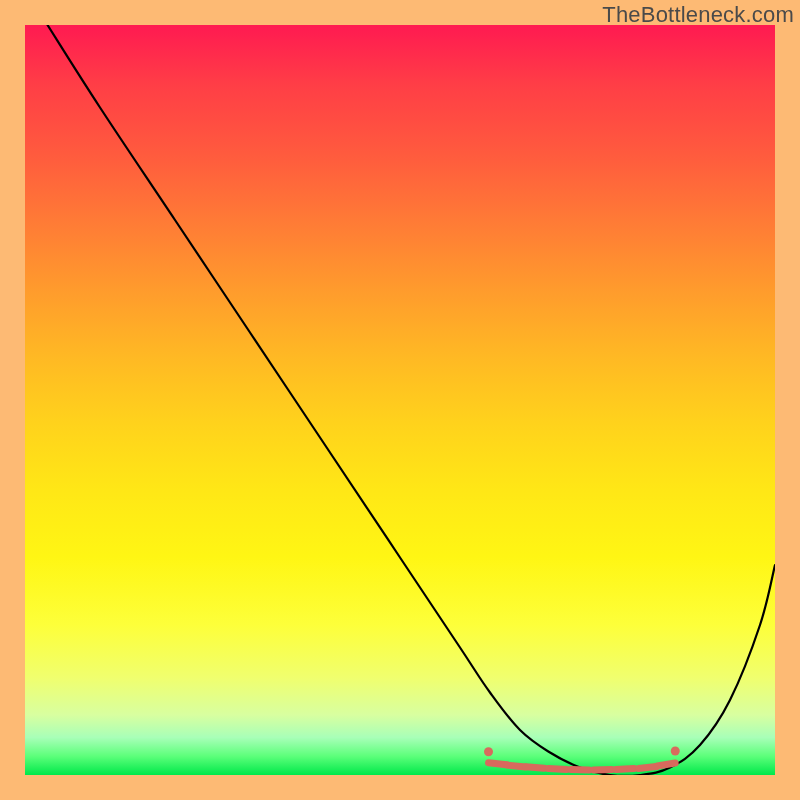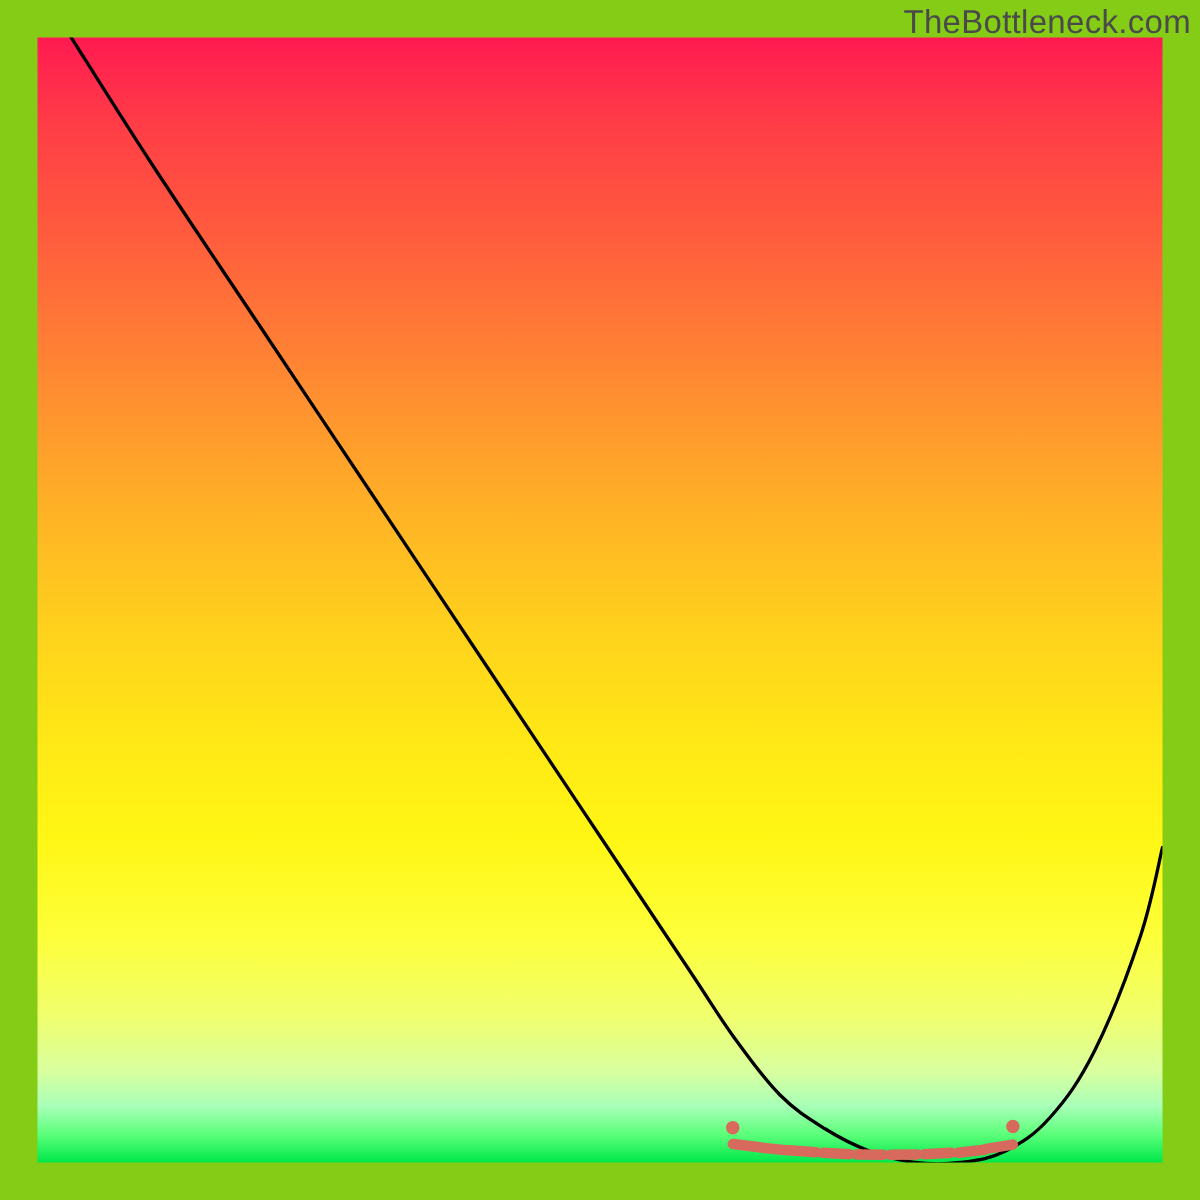--- a/index.html
+++ b/index.html
@@ -10,21 +10,21 @@
     background: #000;
     overflow: hidden;
     font-family: Arial, Helvetica, sans-serif;
   }
   .frame {
     position: absolute;
     left: 0;
     top: 0;
     width: 800px;
     height: 800px;
-    background: #84cc16;
+    background: #fdba74;
   }
   .plot {
     position: absolute;
     left: 25px;
     top: 25px;
     width: 750px;
     height: 750px;
     background: linear-gradient(to bottom,
       #ff1a51 0%,
       #ff3e46 8%,

